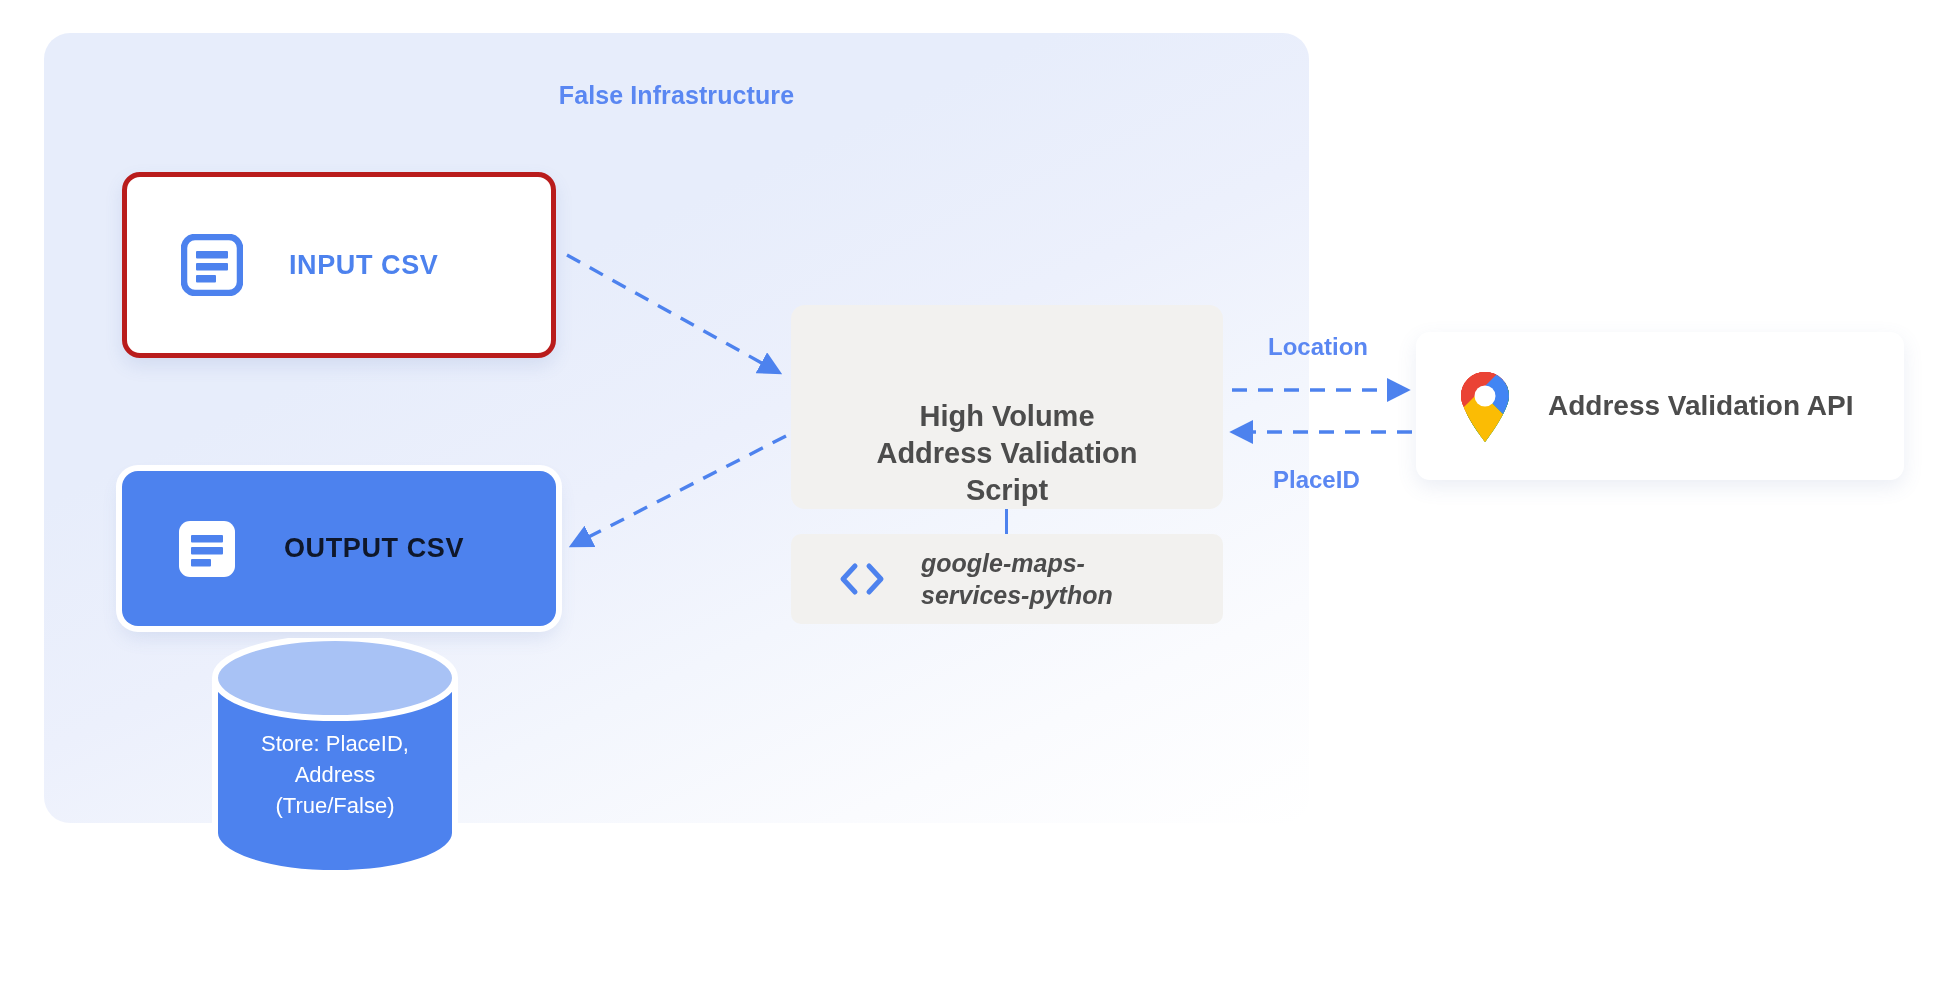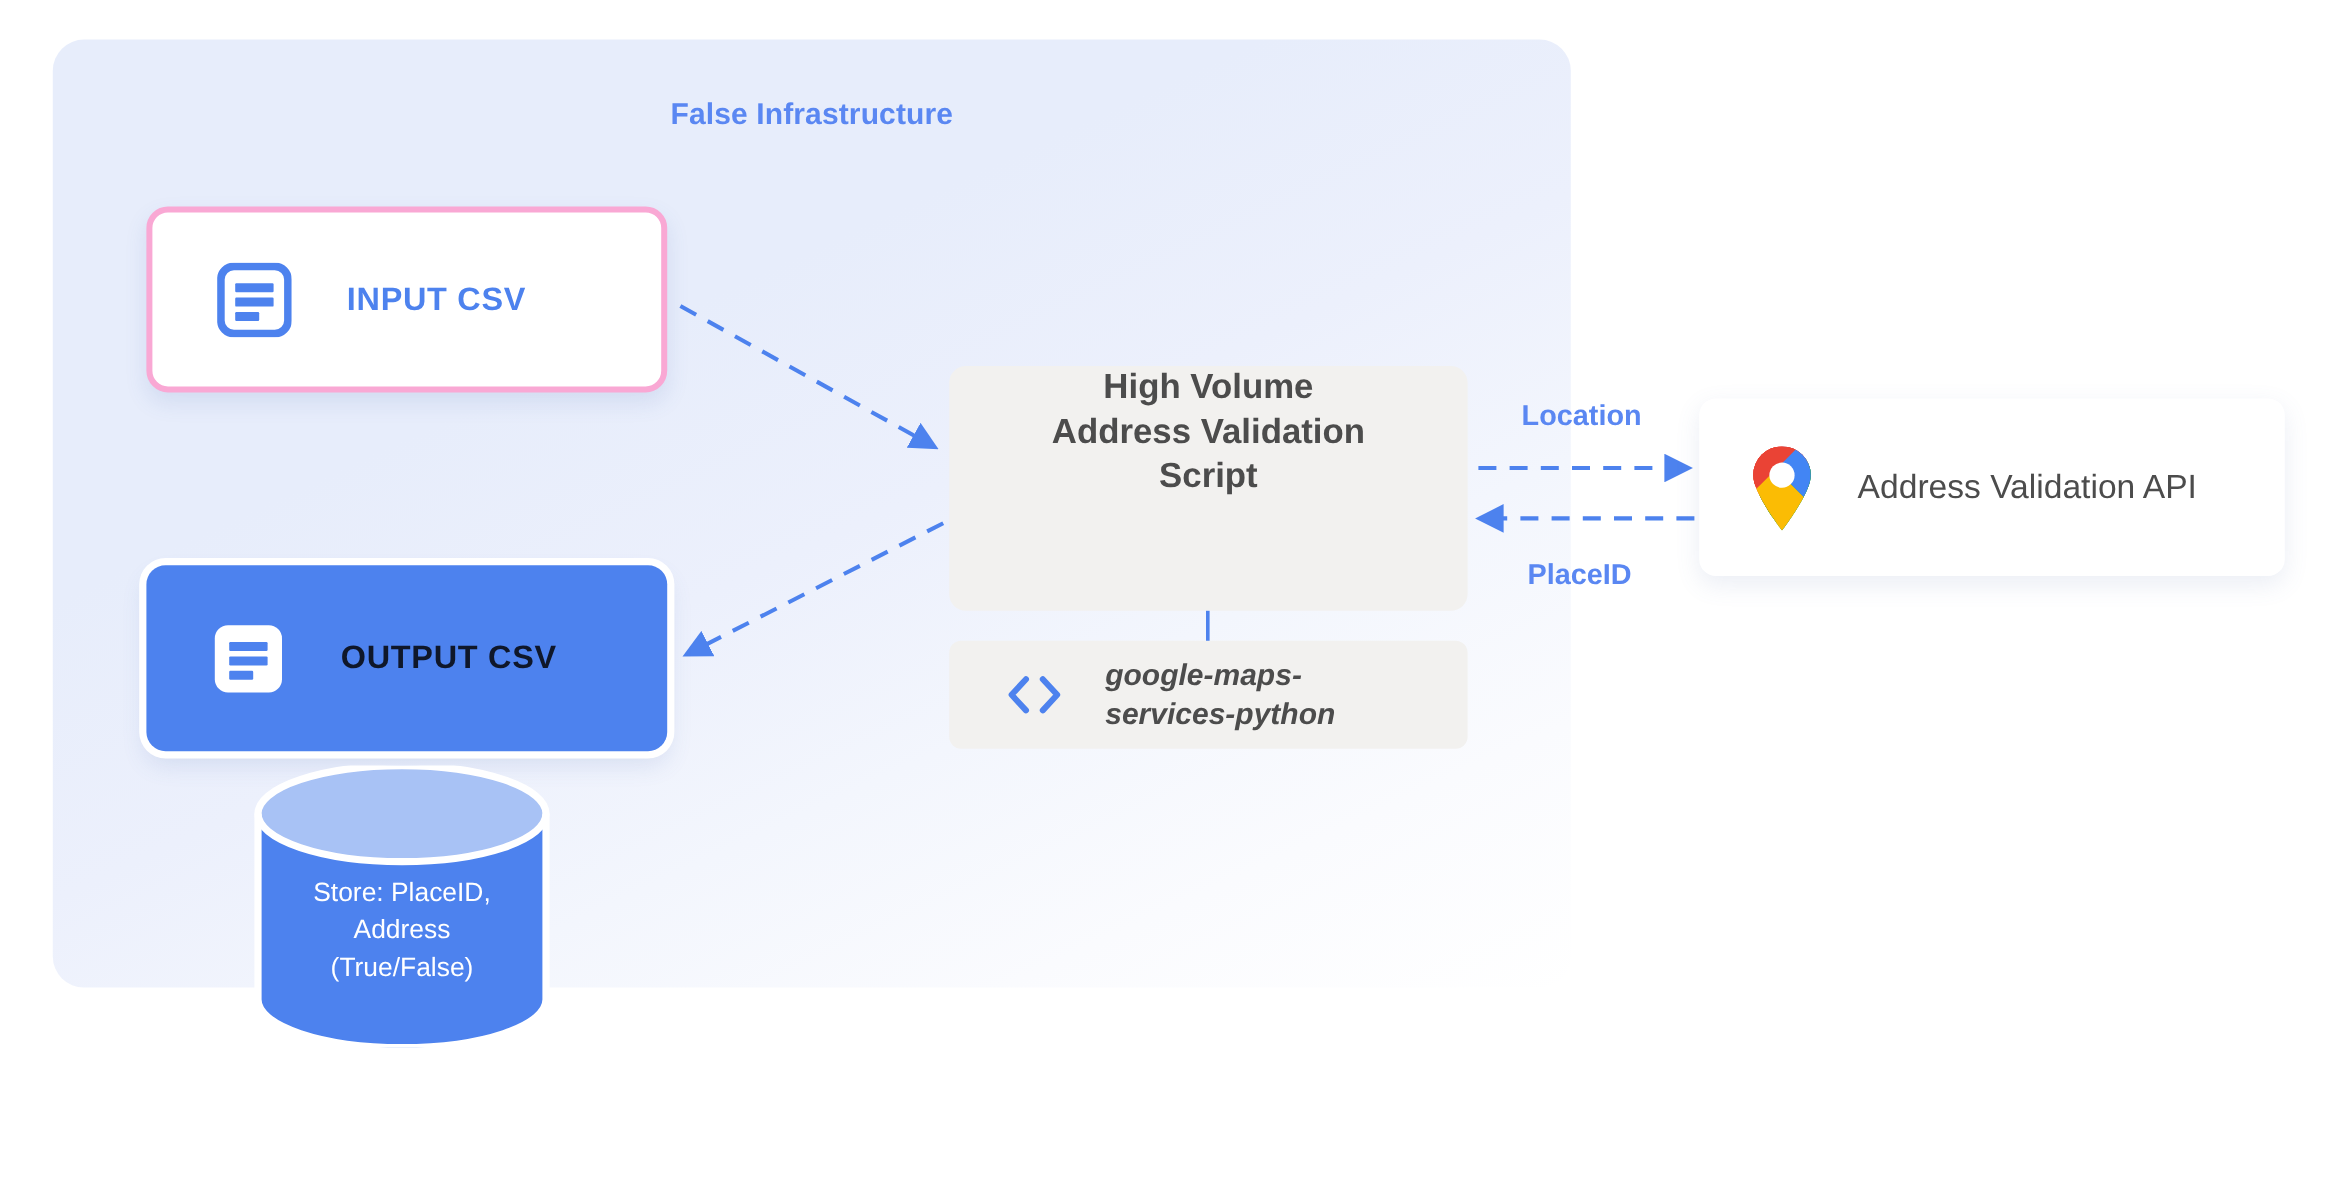--- a/index.html
+++ b/index.html
@@ -54,23 +54,23 @@
     box-sizing: border-box;
     display: flex;
     align-items: center;
   }
 
   
   #input-csv-card {
     left: 122px;
     top: 172px;
     width: 434px;
-    height: 155px;
+    height: 186px;
     background: #ffffff;
-    border: 5px solid #f9a8d4;
+    border: 5px solid #b91c1c;
     border-radius: 18px;
     box-shadow: 0 8px 18px rgba(80,110,180,0.13);
     padding-left: 54px;
   }
   #input-csv-label {
     color: #4d82ee;
     font-size: 27px;
     font-weight: bold;
     letter-spacing: 0.6px;
     margin-left: 46px;
@@ -104,21 +104,21 @@
 
   
   #script-box {
     left: 791px;
     top: 305px;
     width: 432px;
     height: 204px;
     background: #f2f1ef;
     border-radius: 14px;
     flex-direction: column;
-    justify-content: flex-start;
+    justify-content: flex-end;
     text-align: center;
   }
   #script-title {
     color: #4c4c4c;
     font-size: 29px;
     font-weight: bold;
     line-height: 1.28;
     white-space: pre-line;
     padding: 0 18px;
   }
@@ -171,21 +171,21 @@
     padding-left: 38px;
   }
   #api-icon {
     width: 62px;
     height: 74px;
     flex: 0 0 auto;
   }
   #api-label {
     color: #4c4c4c;
     font-size: 28px;
-    font-weight: normal;
+    font-weight: bold;
     margin-left: 32px;
   }
 
   
   .edge-label {
     position: absolute;
     color: #5a87f2;
     font-size: 24px;
     font-weight: bold;
     white-space: nowrap;

